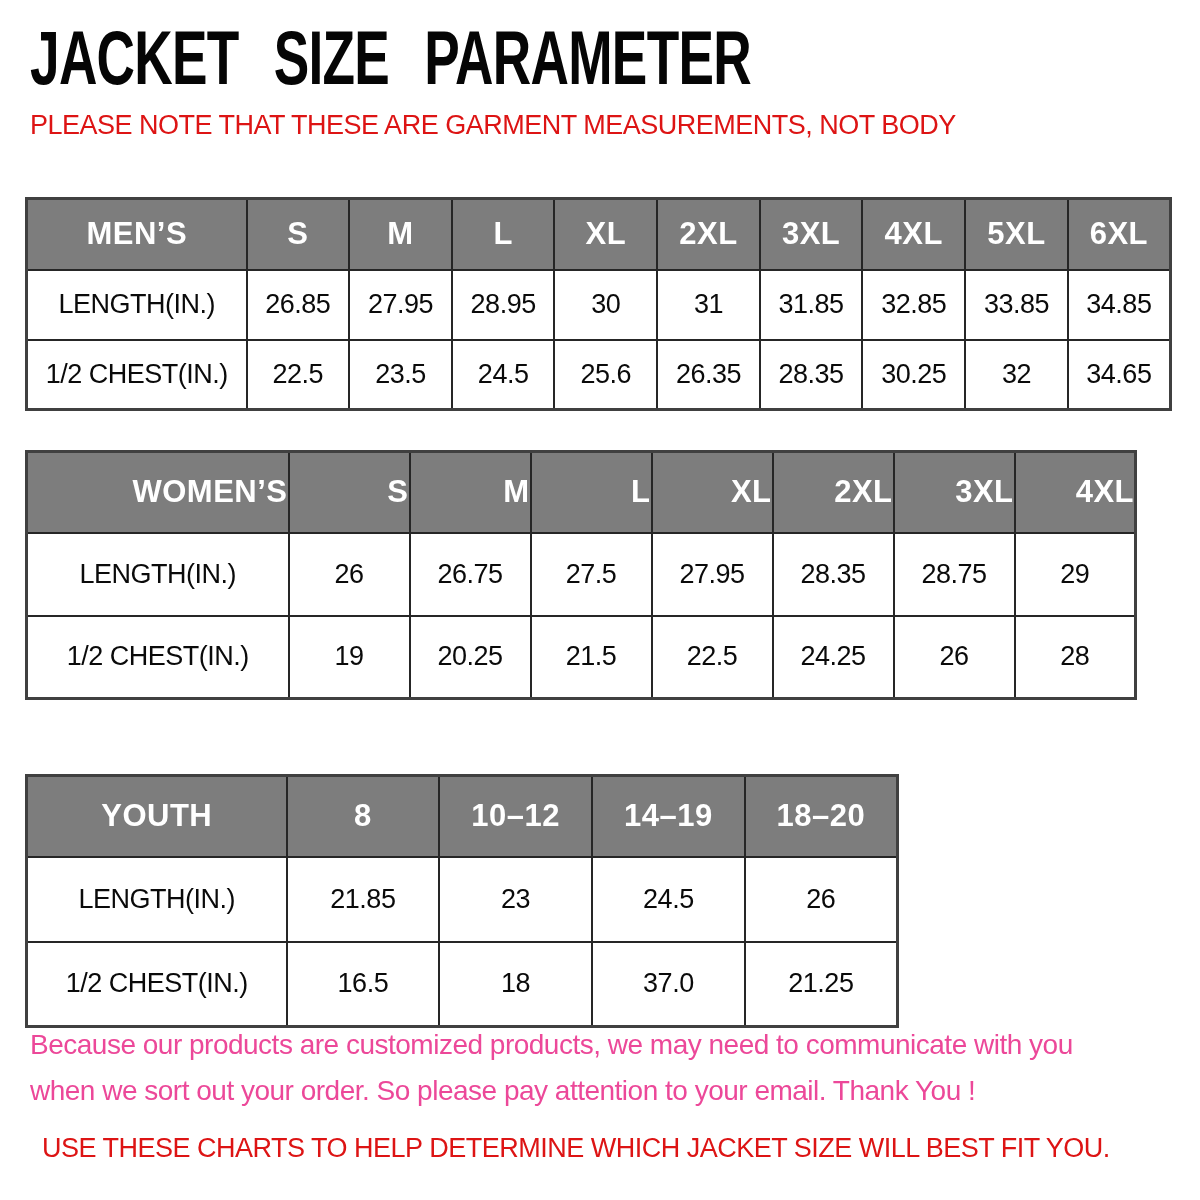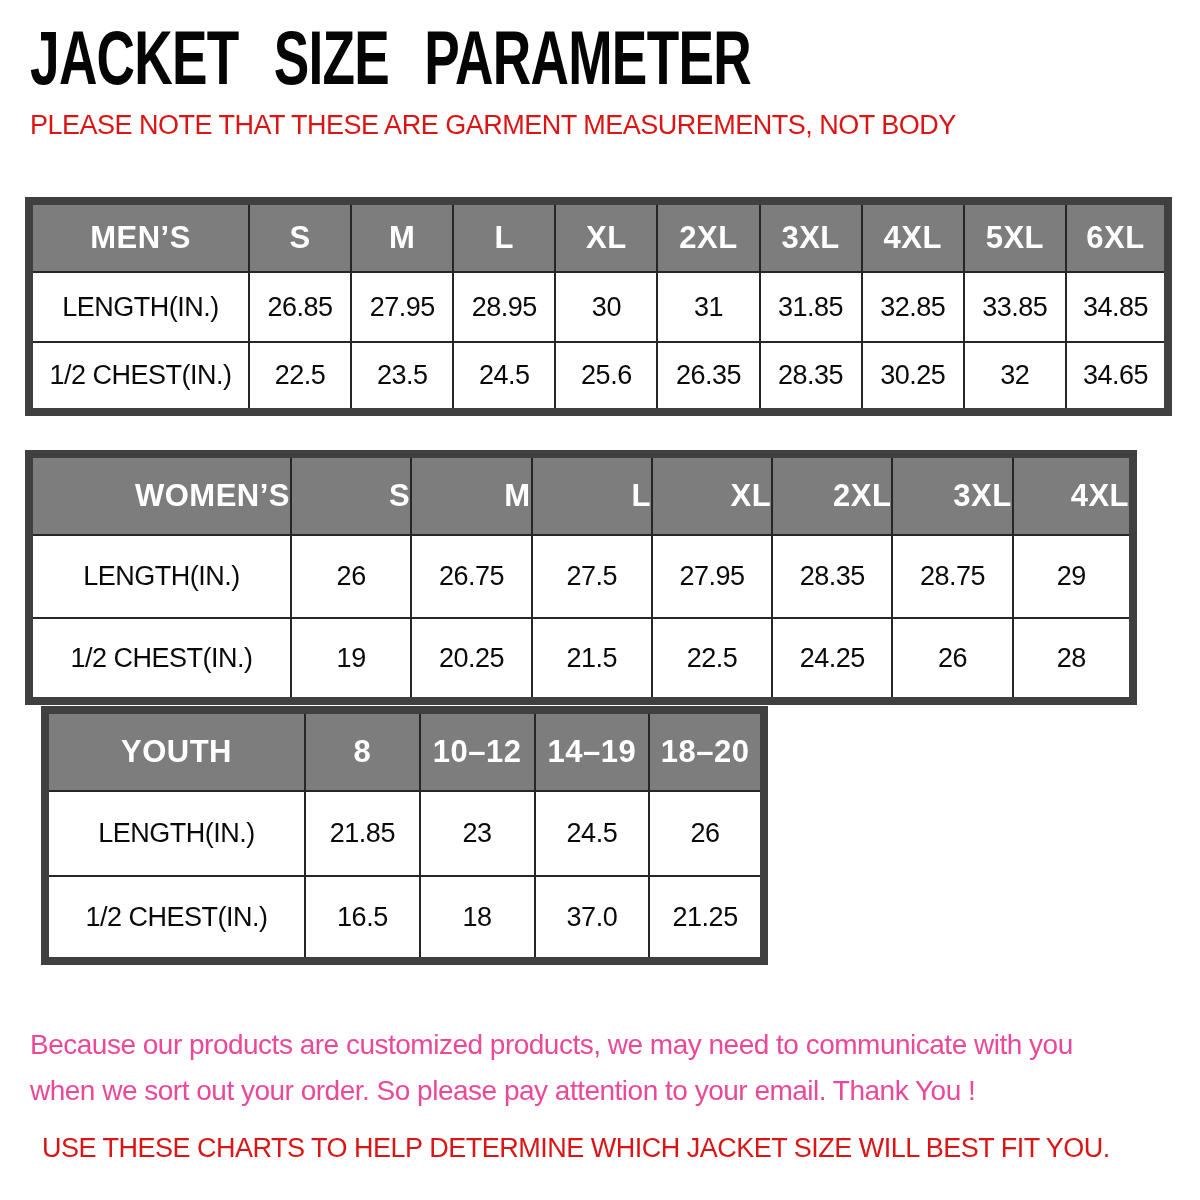--- a/index.html
+++ b/index.html
@@ -22,21 +22,21 @@
 
   .note {
     position: absolute; left: 30px; top: 108px;
     color: #dd1414; font-size: 27px; line-height: 34px;
     letter-spacing: -0.5px;
   }
 
   table.tbl {
     position: absolute; left: 25px;
     border-collapse: collapse; table-layout: fixed;
-    border: 8px solid #404040;
+    border: 3px solid #404040;
   }
   .tbl th, .tbl td {
     border: 2px solid #262626;
     text-align: center; vertical-align: middle;
     padding: 0; overflow: hidden;
   }
   .tbl th {
     background: #7d7d7d; color: #ffffff;
     font-size: 31px; font-weight: bold; letter-spacing: 0.5px;
   }
@@ -45,21 +45,21 @@
   .tbl-men   { top: 197px; width: 1147px; }
   .tbl-men   th { height: 71px; }
   .tbl-men   td { height: 70px; }
   .tbl-men   col.label-col { width: 220px; }
 
   .tbl-women { top: 450px; width: 1112px; }
   .tbl-women th { height: 81px; text-align: right; }
   .tbl-women td { height: 83px; }
   .tbl-women col.label-col { width: 262px; }
 
-  .tbl-youth { top: 706px; width: 727px; margin-left: 16px; }
+  .tbl-youth { top: 774px; width: 874px; }
   .tbl-youth th { height: 81px; }
   .tbl-youth td { height: 85px; }
   .tbl-youth col.label-col { width: 260px; }
 
   .footer-para {
     position: absolute; left: 30px; top: 1022px;
     color: #ec4899; font-size: 28px; line-height: 46px;
     letter-spacing: -0.5px; width: 1165px;
   }
   .usage {

